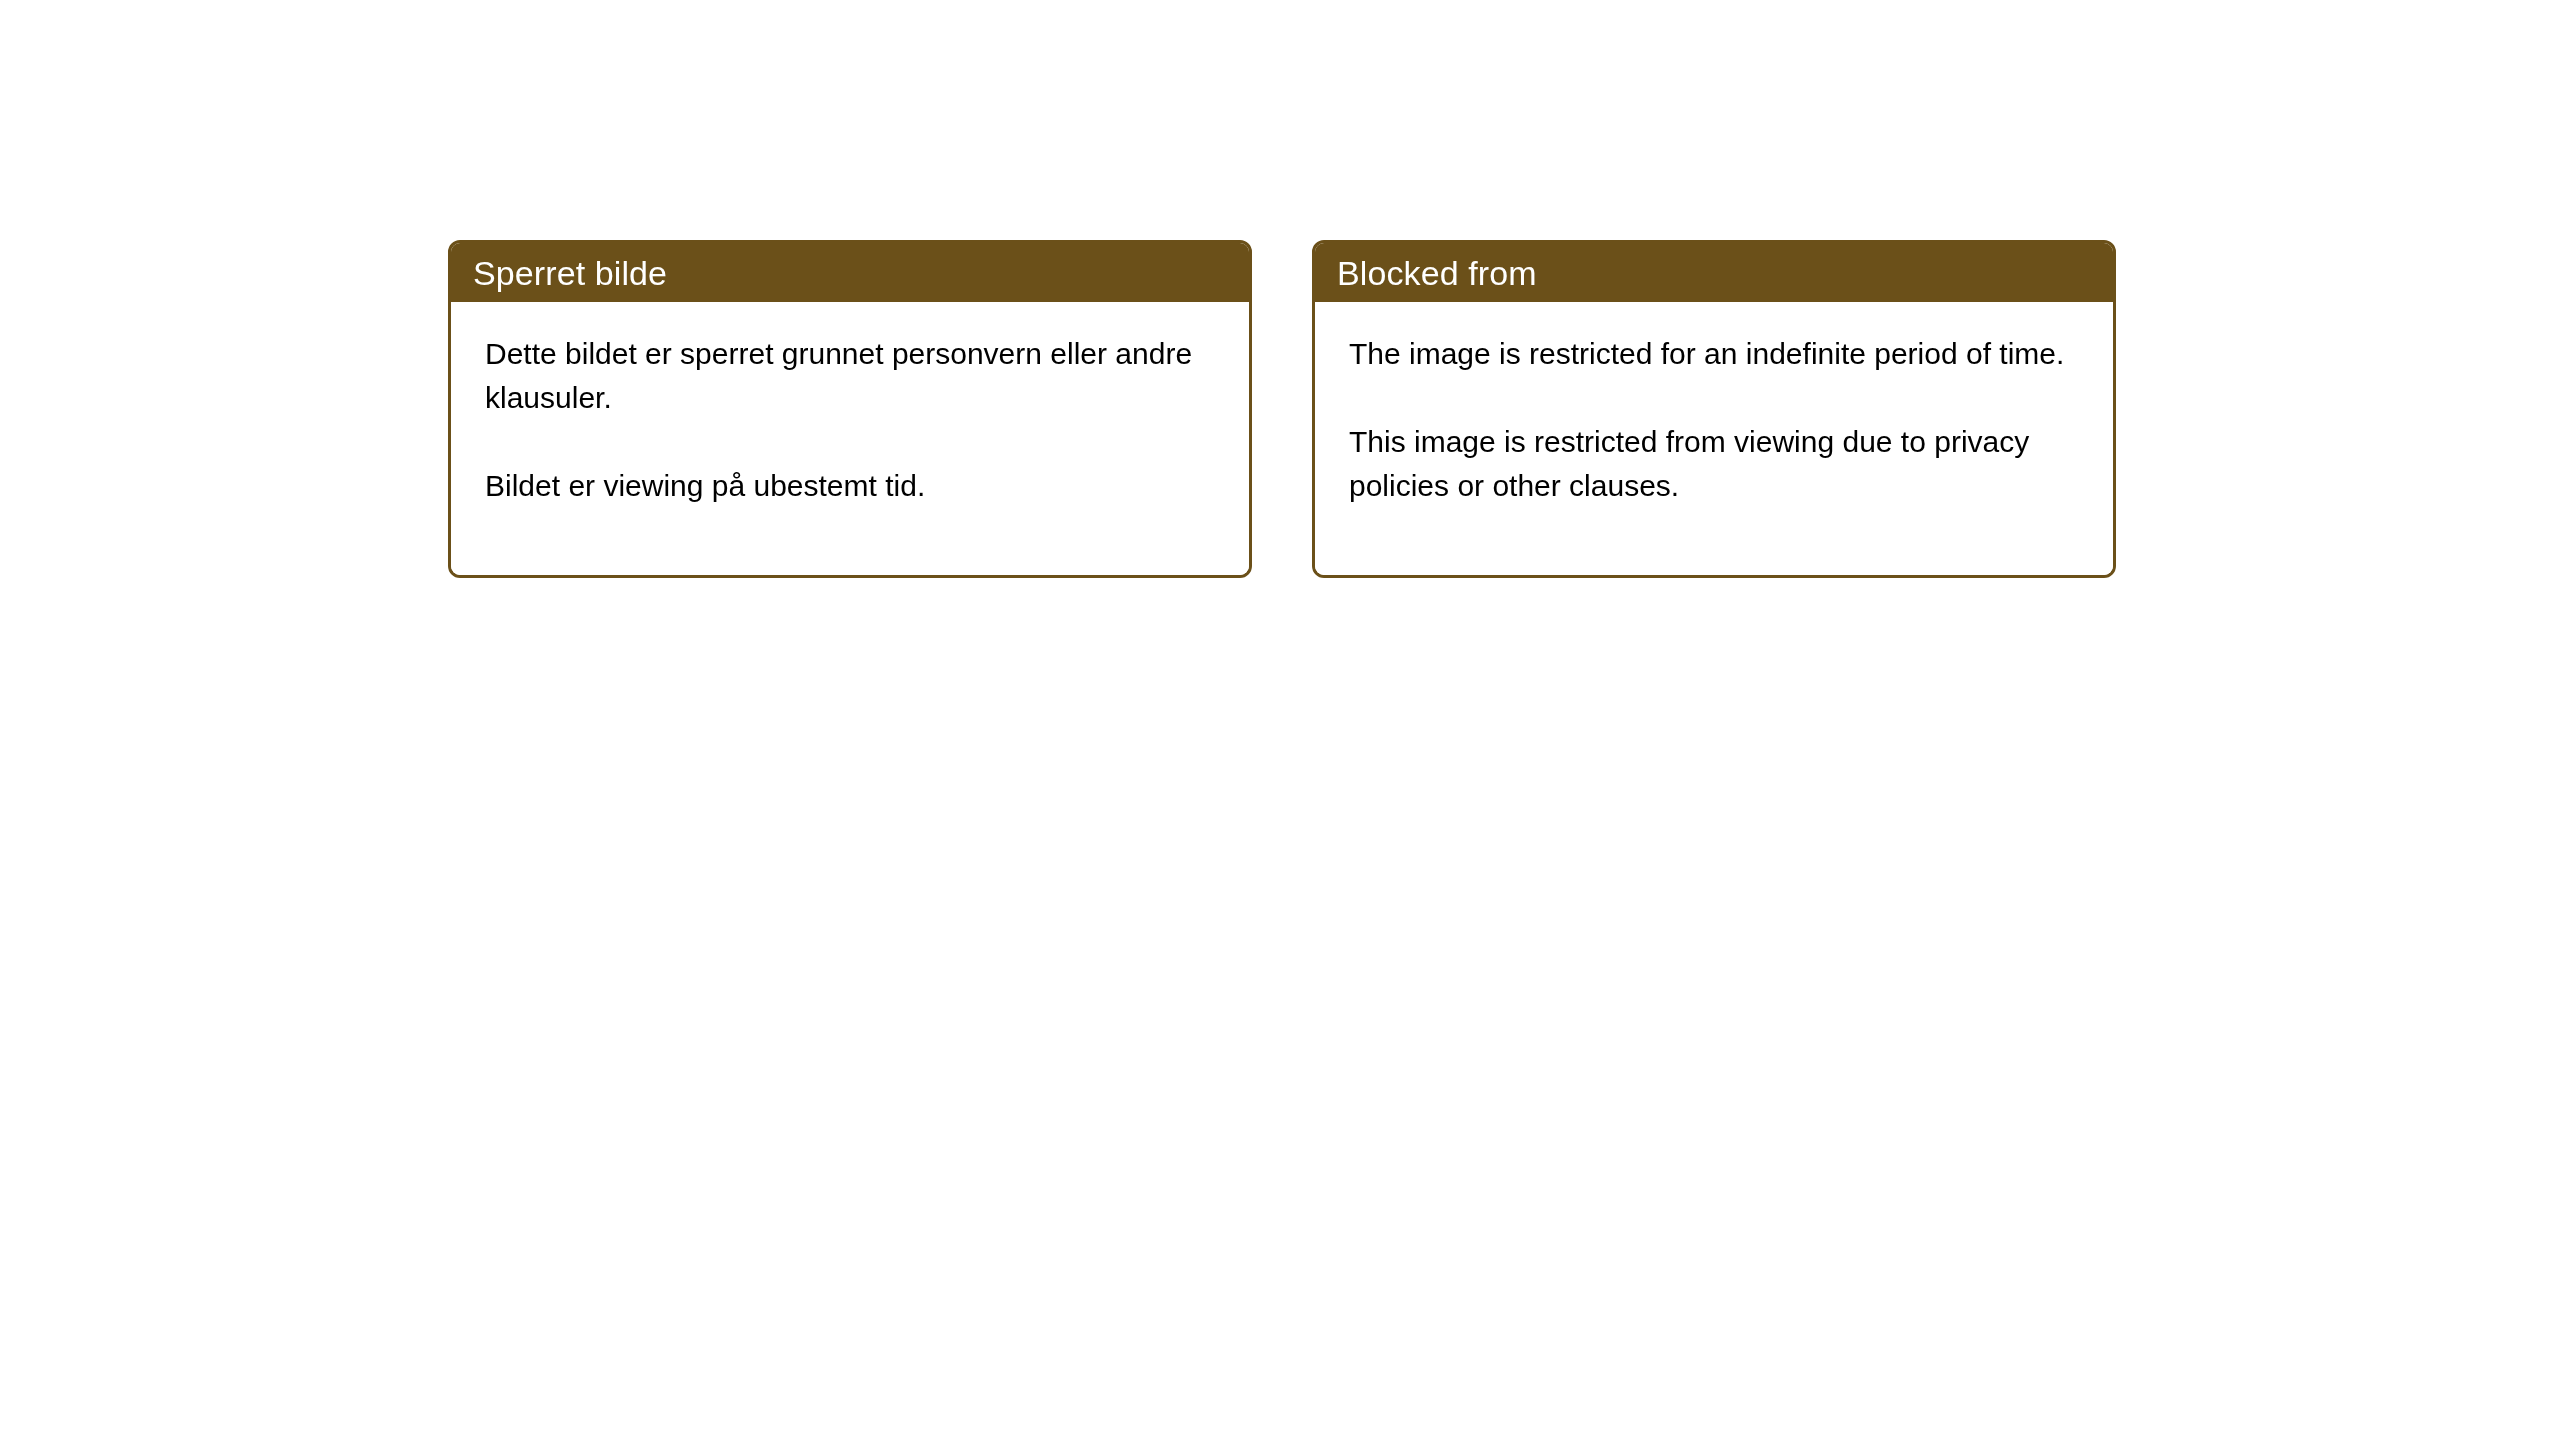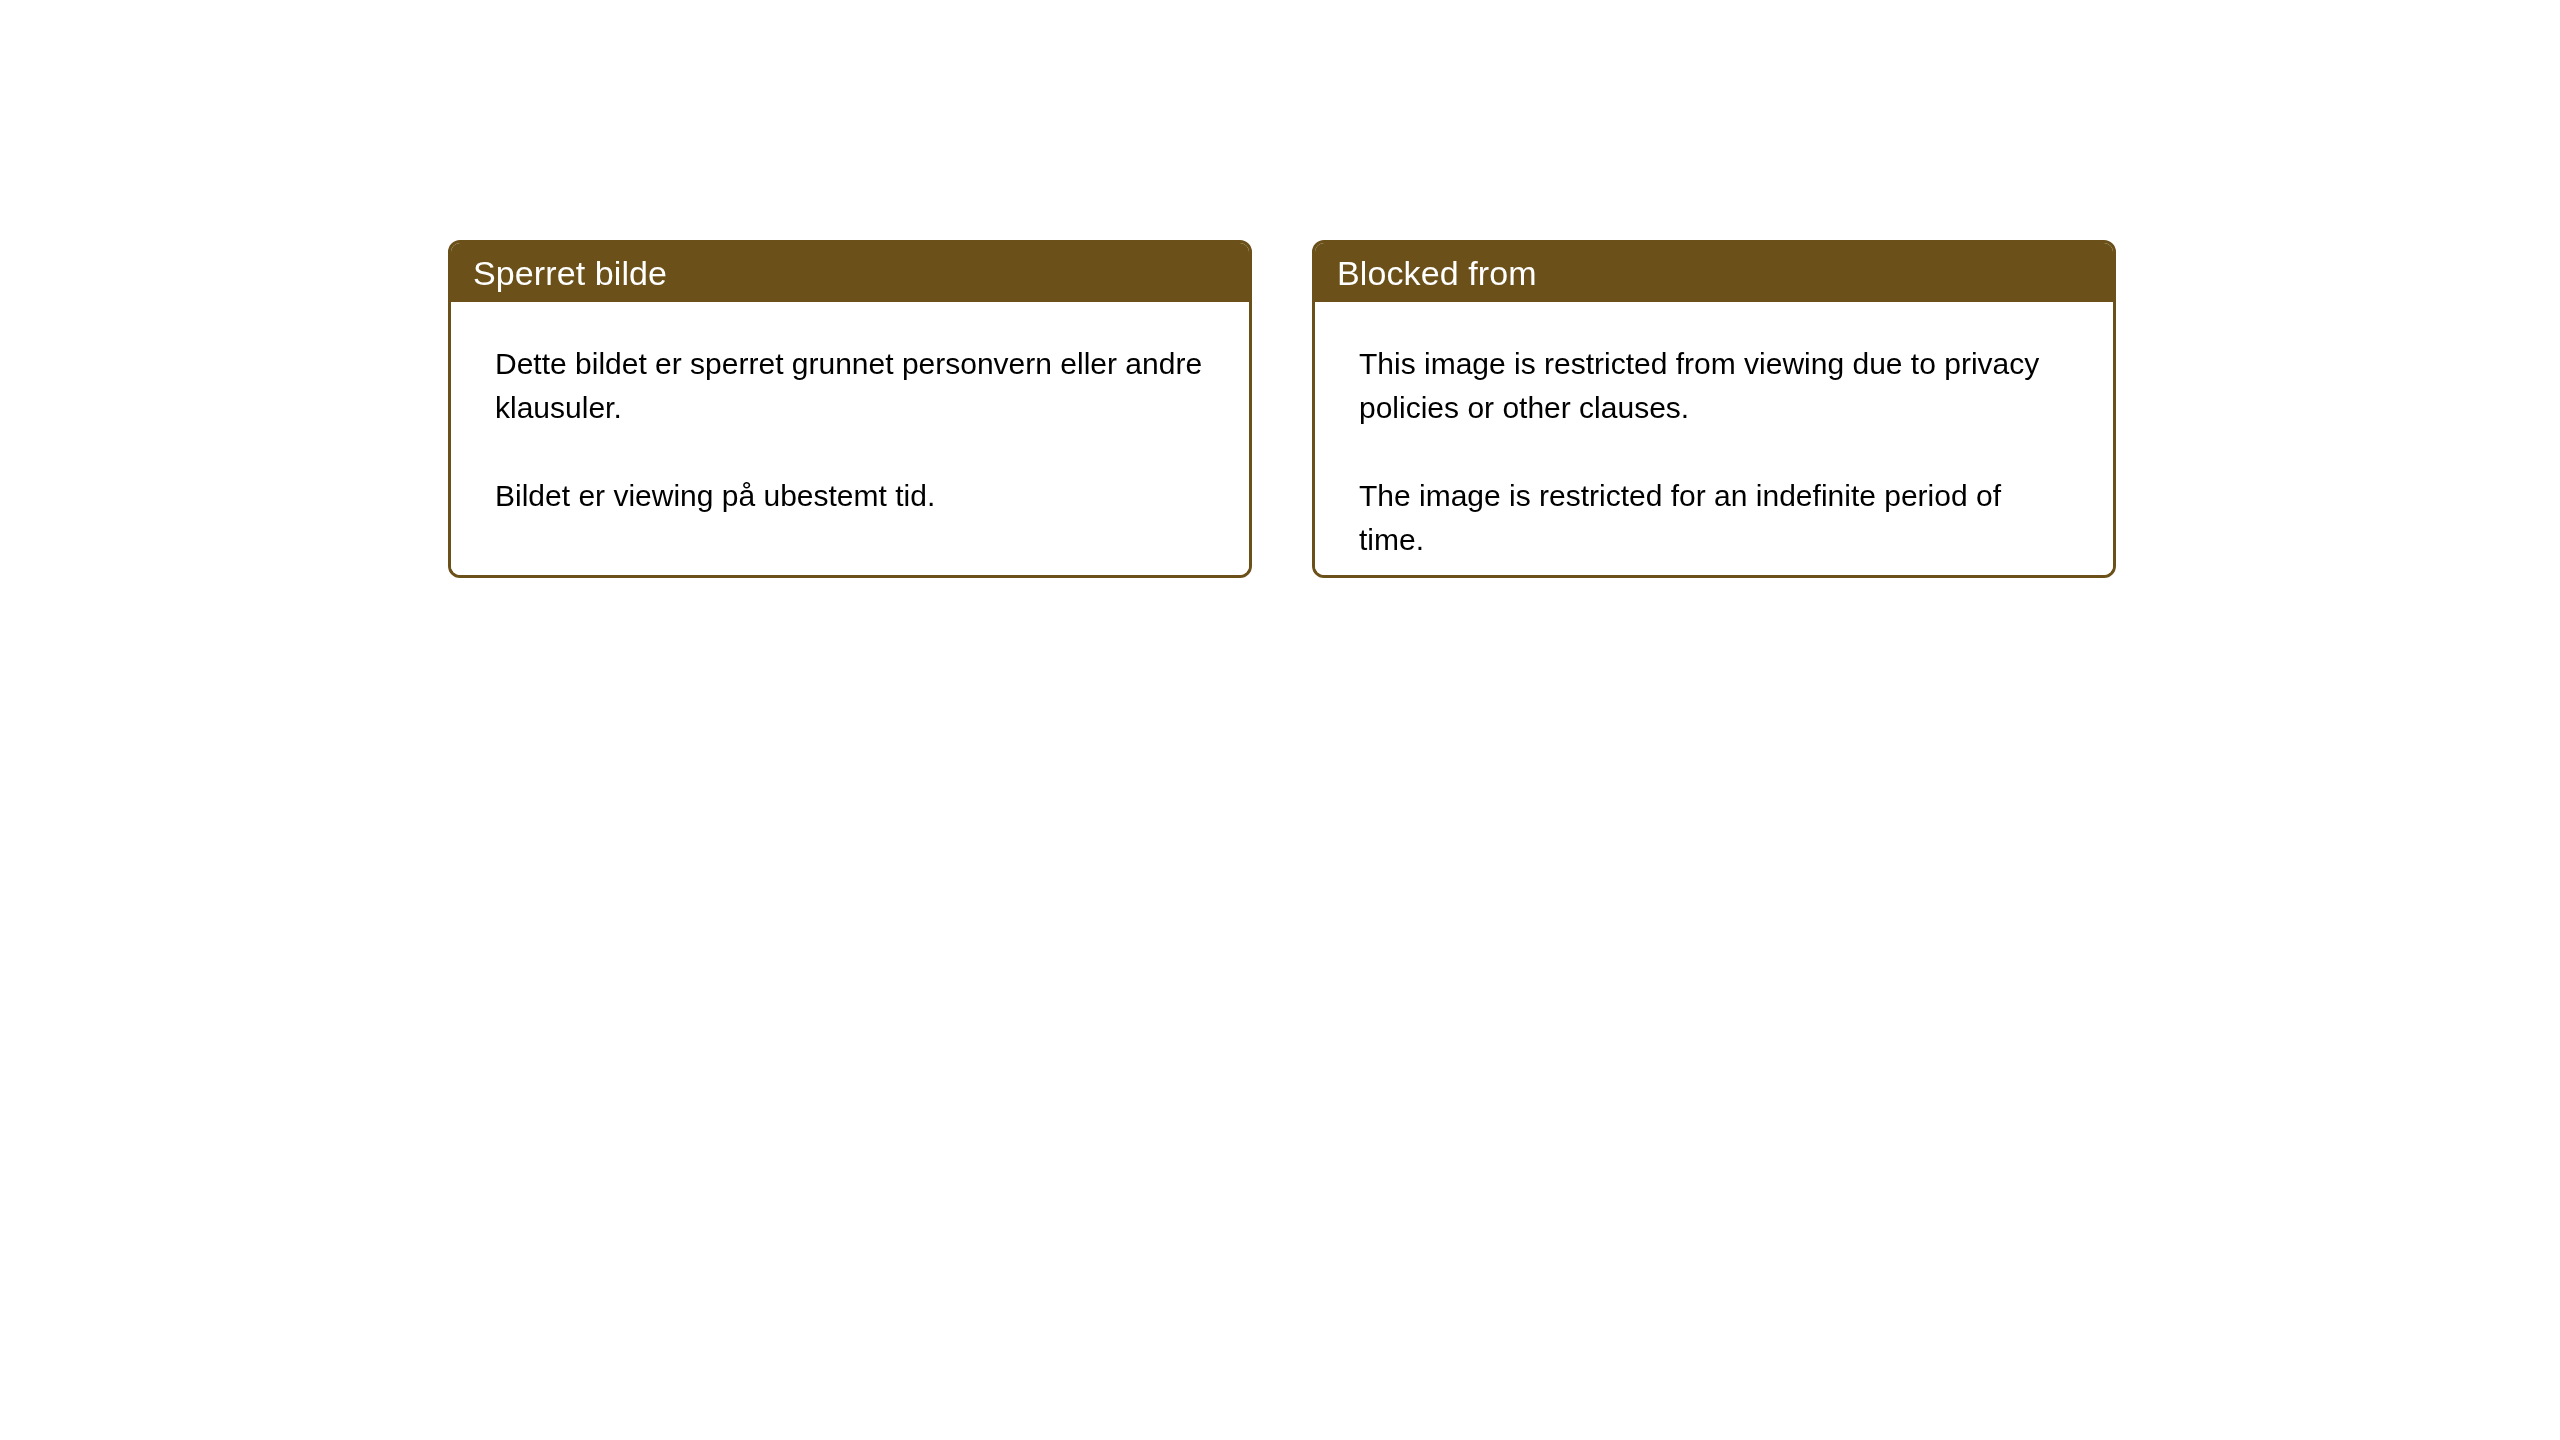--- a/index.html
+++ b/index.html
@@ -68,21 +68,21 @@
     background: #ffffff;
     padding: 22px 26px 0 26px;
     box-sizing: border-box;
   }
 
   .notice-paragraph {
     color: #000000;
     font-size: 30px;
     line-height: 44px;
     font-weight: 400;
-    margin: 18px;
+    margin: 8px;
     letter-spacing: 0px;
   }
 
   .notice-paragraph + .notice-paragraph {
     margin-top: 44px;
   }
 </style>
 </head>
 <body>
 
@@ -98,19 +98,19 @@
         <p class="notice-paragraph">Dette bildet er sperret grunnet personvern eller andre klausuler.</p>
         <p class="notice-paragraph">Bildet er viewing på ubestemt tid.</p>
       </div>
     </div>
 
     <div class="notice-card">
       <div class="notice-header">
         <div class="notice-title">Blocked from</div>
       </div>
       <div class="notice-body">
+        <p class="notice-paragraph">The image is restricted for an indefinite period of time.</p>
         <p class="notice-paragraph">This image is restricted from viewing due to privacy policies or other clauses.</p>
-        <p class="notice-paragraph">The image is restricted for an indefinite period of time.</p>
       </div>
     </div>
 
   </div>
 </div>
 
 </body></html>

